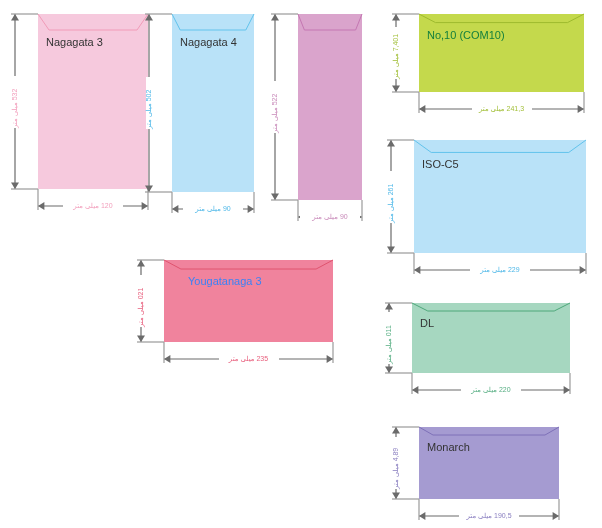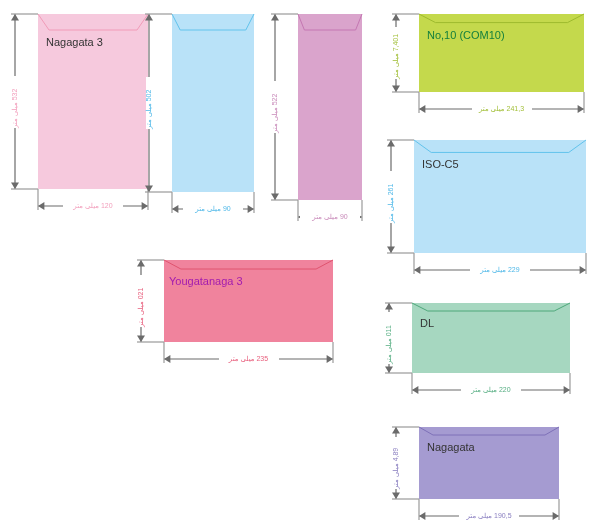--- a/index.html
+++ b/index.html
@@ -88,20 +88,21 @@
       <div class="dim-text-v" style="color: rgb(242, 159, 188); left: 11px; top: 127.5px;">235 میلی متر</div>
       <div class="dim-text-h" style="color: rgb(242, 159, 188); left: 63px; top: 201px; width: 60px; background: rgb(255, 255, 255); line-height: 9px;">120 میلی متر</div>
     </div>
     <div class="envelope-group" style="left: 0px; top: 0px; width: 602px; height: 528px;">
       <div class="env-body" style="left: 172px; top: 14px; width: 82px; height: 178px; position: absolute;">
         <svg width="82" height="178" viewBox="0 0 82 178">
           <rect x="0" y="0" width="82" height="178" fill="#B9E2F8" stroke="none"></rect>
           <polyline points="0,0 8.200000000000001,16 73.8,16 82,0" fill="none" stroke="#62C3EC" stroke-width="1"></polyline>
         </svg>
       </div>
+      <div class="env-label" style="color: rgb(51, 51, 51); left: 180px; top: 36px;">Nagagata 4</div>
       <svg width="602" height="528" viewBox="0 0 602 528" style="position: absolute; left: 0px; top: 0px;">
         <line x1="149" y1="14" x2="149" y2="192" stroke="#6b6b6b" stroke-width="1.2"></line>
         <polygon points="149,14 145,20.4 153,20.4" fill="#6b6b6b"></polygon>
         <polygon points="149,192 145,185.6 153,185.6" fill="#6b6b6b"></polygon>
         <line x1="145" y1="14" x2="172" y2="14" stroke="#9a9a9a" stroke-width="1.2"></line>
         <line x1="145" y1="192" x2="172" y2="192" stroke="#9a9a9a" stroke-width="1.2"></line>
         <line x1="172" y1="209" x2="254" y2="209" stroke="#6b6b6b" stroke-width="1.2"></line>
         <polygon points="172,209 178.4,205 178.4,213" fill="#6b6b6b"></polygon>
         <polygon points="254,209 247.6,205 247.6,213" fill="#6b6b6b"></polygon>
         <line x1="172" y1="192" x2="172" y2="213" stroke="#9a9a9a" stroke-width="1.2"></line>
@@ -206,21 +207,21 @@
       <div class="dim-text-v" style="color: rgb(87, 174, 131); left: 385px; top: 364px;">110 میلی متر</div>
       <div class="dim-text-h" style="color: rgb(87, 174, 131); left: 461px; top: 385px; width: 60px; background: rgb(255, 255, 255); line-height: 9px;">220 میلی متر</div>
     </div>
     <div class="envelope-group" style="left: 0px; top: 0px; width: 602px; height: 528px;">
       <div class="env-body" style="left: 419px; top: 427px; width: 140px; height: 72px; position: absolute;">
         <svg width="140" height="72" viewBox="0 0 140 72">
           <rect x="0" y="0" width="140" height="72" fill="#A59BD1" stroke="none"></rect>
           <polyline points="0,0 14,8 126,8 140,0" fill="none" stroke="#7E71B8" stroke-width="1"></polyline>
         </svg>
       </div>
-      <div class="env-label" style="color: rgb(51, 51, 51); left: 427px; top: 441px;">Nagagata</div>
+      <div class="env-label" style="color: rgb(51, 51, 51); left: 427px; top: 441px;">Monarch</div>
       <svg width="602" height="528" viewBox="0 0 602 528" style="position: absolute; left: 0px; top: 0px;">
         <line x1="396" y1="427" x2="396" y2="499" stroke="#6b6b6b" stroke-width="1.2"></line>
         <polygon points="396,427 392,433.4 400,433.4" fill="#6b6b6b"></polygon>
         <polygon points="396,499 392,492.6 400,492.6" fill="#6b6b6b"></polygon>
         <line x1="392" y1="427" x2="419" y2="427" stroke="#9a9a9a" stroke-width="1.2"></line>
         <line x1="392" y1="499" x2="419" y2="499" stroke="#9a9a9a" stroke-width="1.2"></line>
         <line x1="419" y1="516" x2="559" y2="516" stroke="#6b6b6b" stroke-width="1.2"></line>
         <polygon points="419,516 425.4,512 425.4,520" fill="#6b6b6b"></polygon>
         <polygon points="559,516 552.6,512 552.6,520" fill="#6b6b6b"></polygon>
         <line x1="419" y1="499" x2="419" y2="520" stroke="#9a9a9a" stroke-width="1.2"></line>
@@ -230,21 +231,21 @@
       <div class="dim-text-v" style="color: rgb(138, 127, 192); left: 392px; top: 489px;">98,4 میلی متر</div>
       <div class="dim-text-h" style="color: rgb(138, 127, 192); left: 459px; top: 511px; width: 60px; background: rgb(255, 255, 255); line-height: 9px;">190,5 میلی متر</div>
     </div>
     <div class="envelope-group" style="left: 0px; top: 0px; width: 602px; height: 528px;">
       <div class="env-body" style="left: 164px; top: 260px; width: 169px; height: 82px; position: absolute;">
         <svg width="169" height="82" viewBox="0 0 169 82">
           <rect x="0" y="0" width="169" height="82" fill="#F0839D" stroke="none"></rect>
           <polyline points="0,0 16.900000000000002,9.02 152.1,9.02 169,0" fill="none" stroke="#E0536F" stroke-width="1"></polyline>
         </svg>
       </div>
-      <div class="env-label" style="color: #a21caf; left: 169px; top: 275.02px;">Yougatanaga 3</div>
+      <div class="env-label" style="color: #3b82f6; left: 188px; top: 275.02px;">Yougatanaga 3</div>
       <svg width="602" height="528" viewBox="0 0 602 528" style="position: absolute; left: 0px; top: 0px;">
         <line x1="141" y1="260" x2="141" y2="342" stroke="#6b6b6b" stroke-width="1.2"></line>
         <polygon points="141,260 137,266.4 145,266.4" fill="#6b6b6b"></polygon>
         <polygon points="141,342 137,335.6 145,335.6" fill="#6b6b6b"></polygon>
         <line x1="137" y1="260" x2="164" y2="260" stroke="#9a9a9a" stroke-width="1.2"></line>
         <line x1="137" y1="342" x2="164" y2="342" stroke="#9a9a9a" stroke-width="1.2"></line>
         <line x1="164" y1="359" x2="333" y2="359" stroke="#6b6b6b" stroke-width="1.2"></line>
         <polygon points="164,359 170.4,355 170.4,363" fill="#6b6b6b"></polygon>
         <polygon points="333,359 326.6,355 326.6,363" fill="#6b6b6b"></polygon>
         <line x1="164" y1="342" x2="164" y2="363" stroke="#9a9a9a" stroke-width="1.2"></line>

